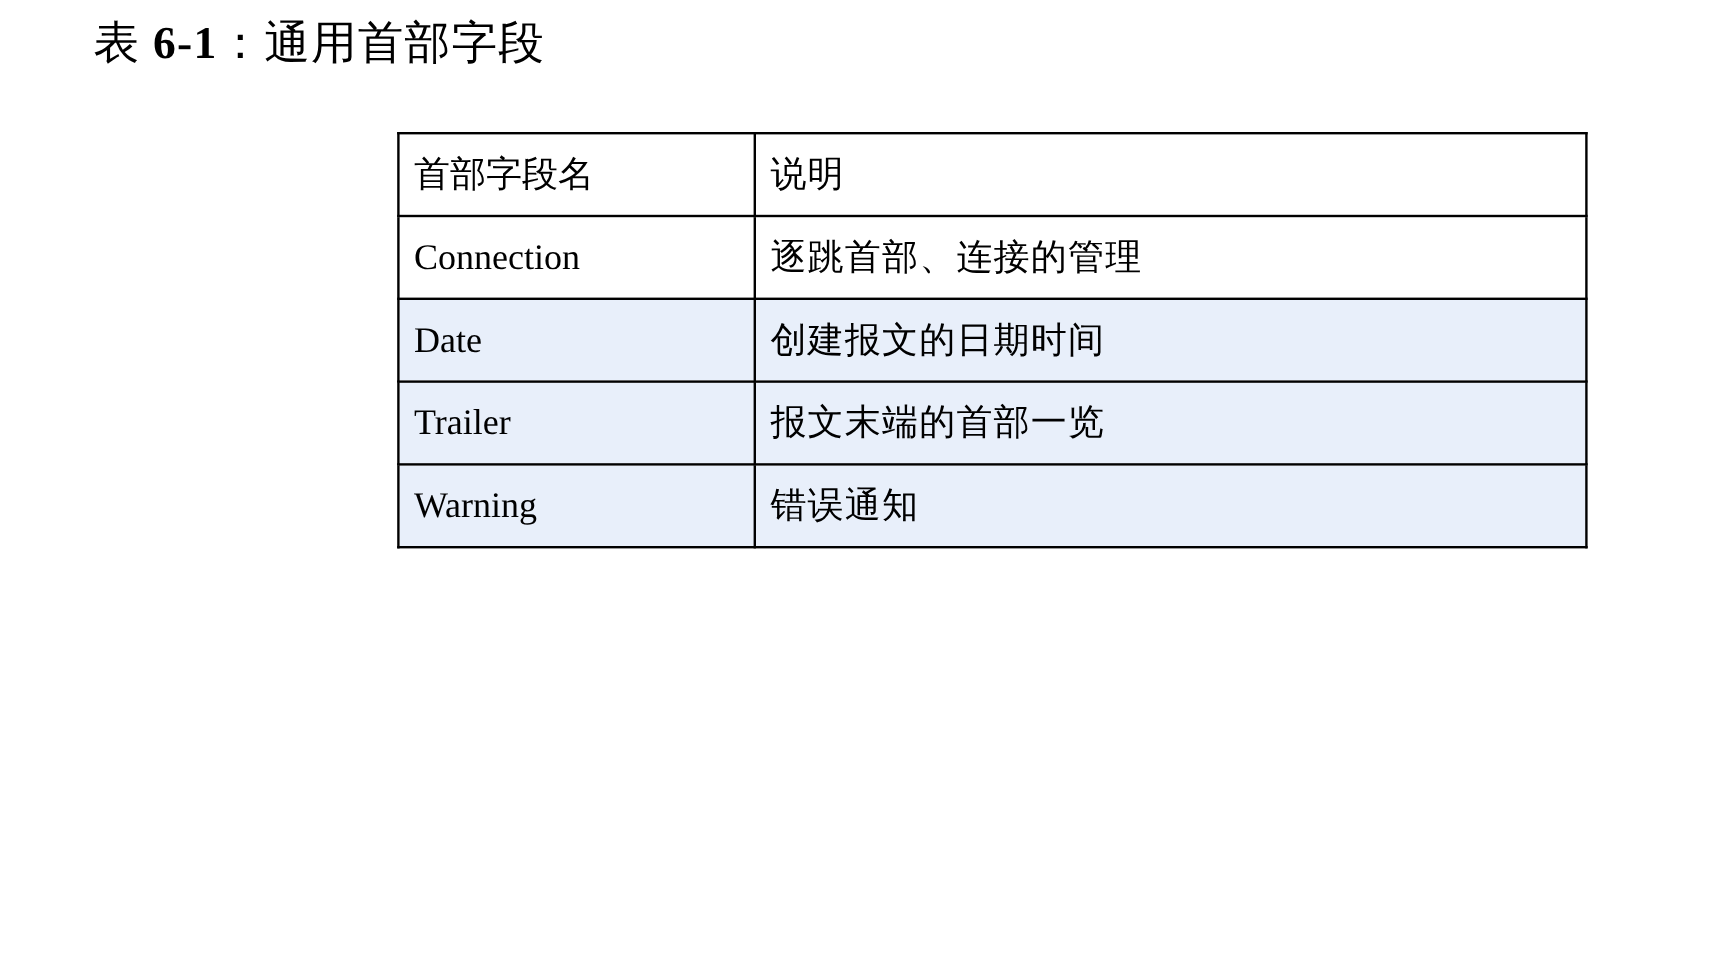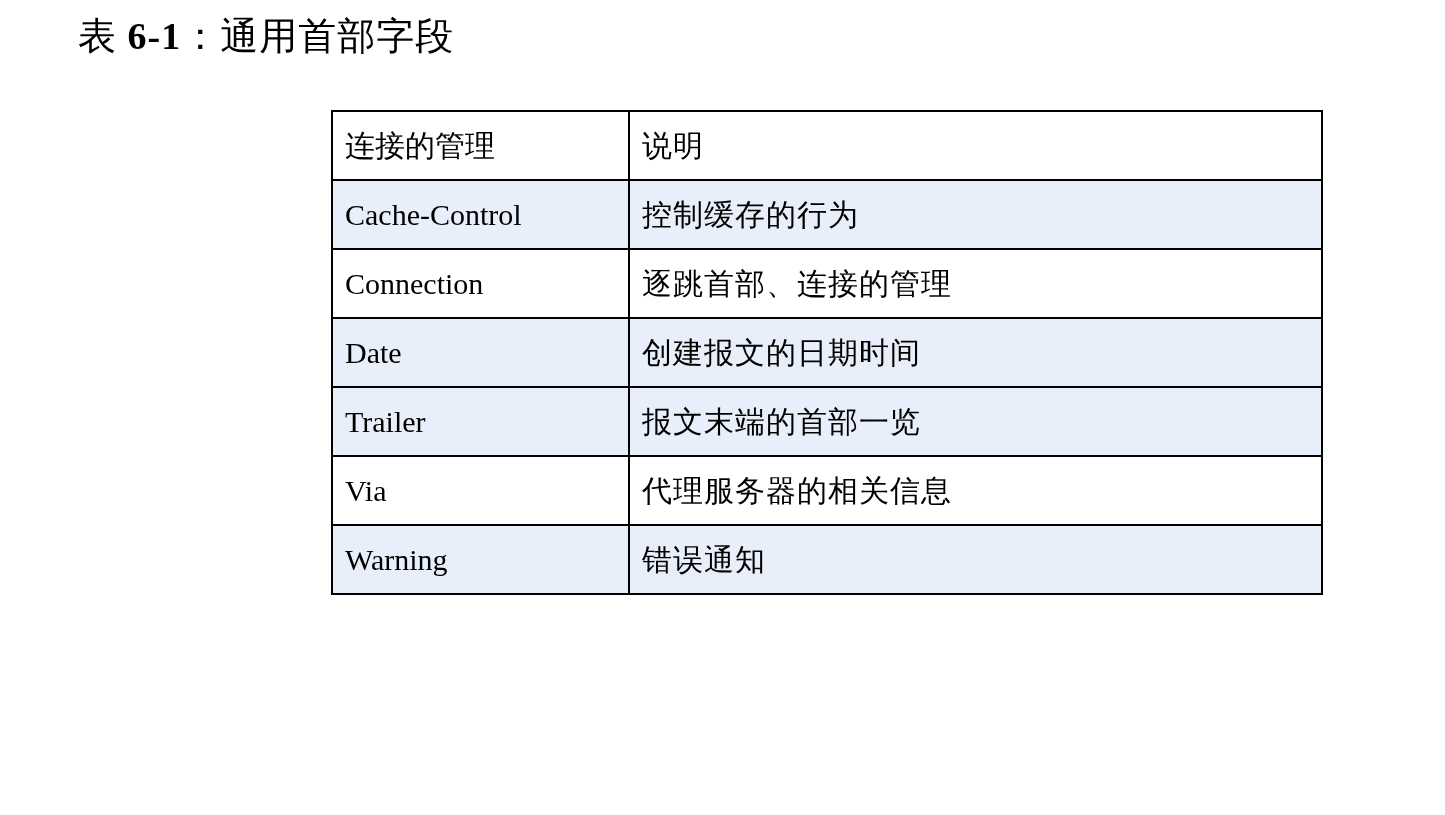--- a/index.html
+++ b/index.html
@@ -82,43 +82,35 @@
   </div>
 
   <div class="table-wrap">
     <table class="headers">
       <colgroup>
         <col class="c1">
         <col class="c2">
       </colgroup>
       <tbody>
         <tr class="row-head">
-          <td class="field-cell">连接的管理</td>
+          <td class="field-cell">首部字段名</td>
           <td class="desc-cell">说明</td>
-        </tr>
-        <tr class="row-alt">
-          <td class="field-cell">Cache-Control</td>
-          <td class="desc-cell">控制缓存的行为</td>
         </tr>
         <tr class="row-plain">
           <td class="field-cell">Connection</td>
           <td class="desc-cell">逐跳首部、连接的管理</td>
         </tr>
         <tr class="row-alt">
           <td class="field-cell">Date</td>
           <td class="desc-cell">创建报文的日期时间</td>
         </tr>
         <tr class="row-alt">
           <td class="field-cell">Trailer</td>
           <td class="desc-cell">报文末端的首部一览</td>
         </tr>
-        <tr class="row-plain">
-          <td class="field-cell">Via</td>
-          <td class="desc-cell">代理服务器的相关信息</td>
-        </tr>
         <tr class="row-alt">
           <td class="field-cell">Warning</td>
           <td class="desc-cell">错误通知</td>
         </tr>
       </tbody>
     </table>
   </div>
 
 </div>
 

